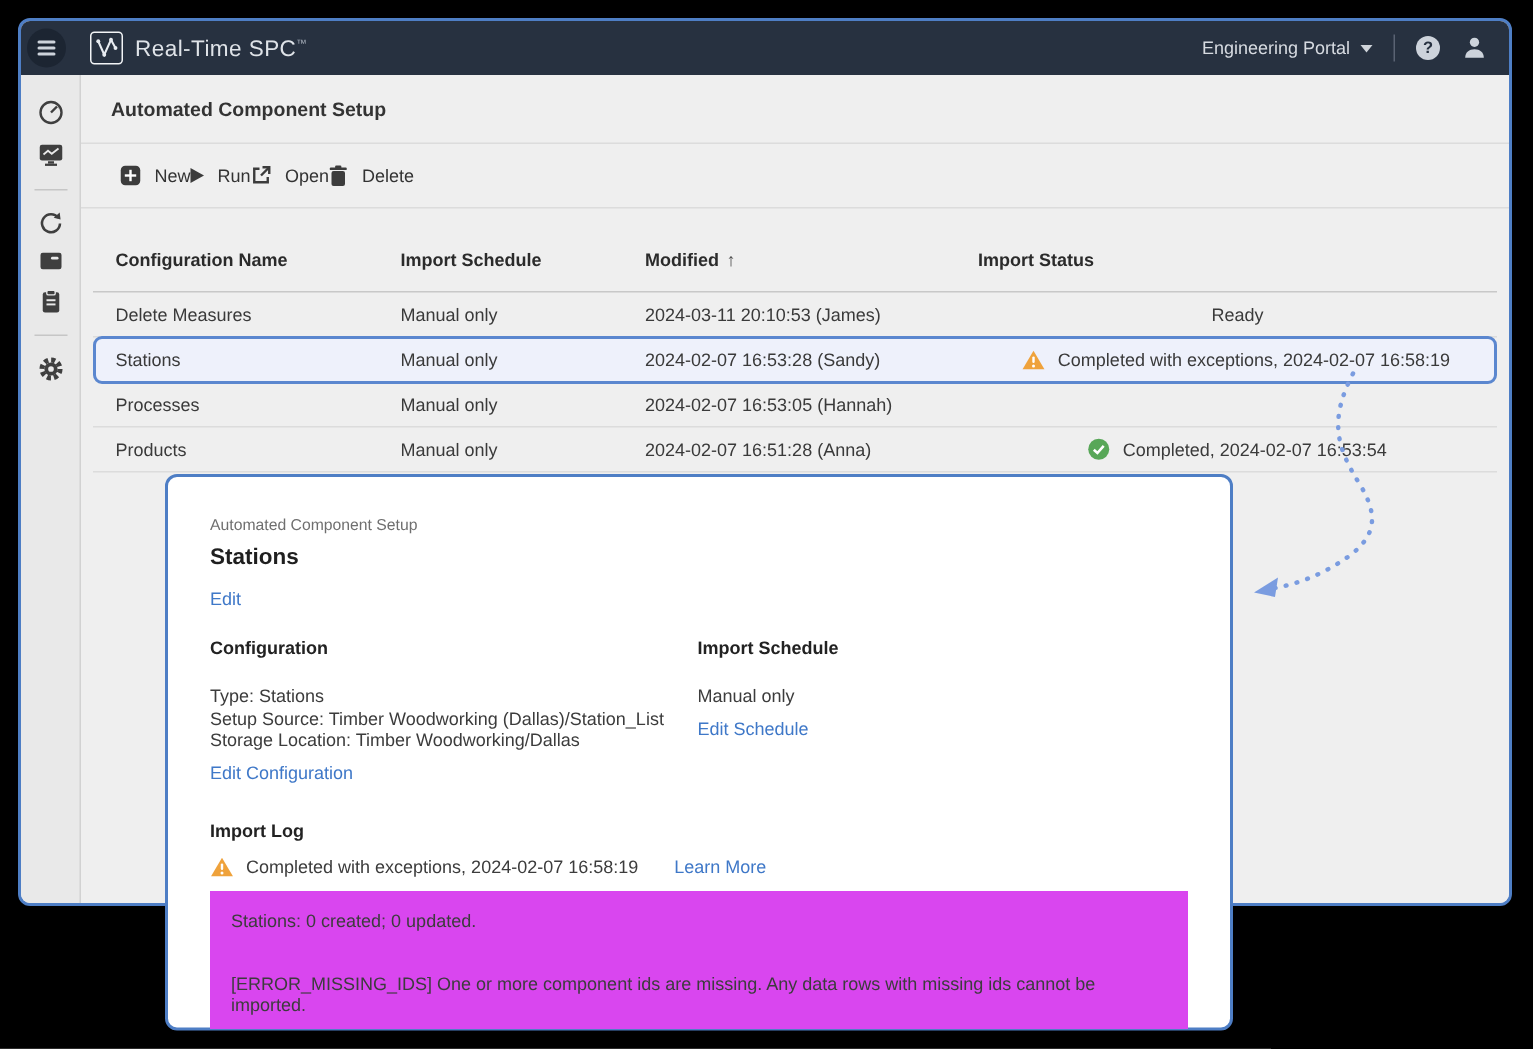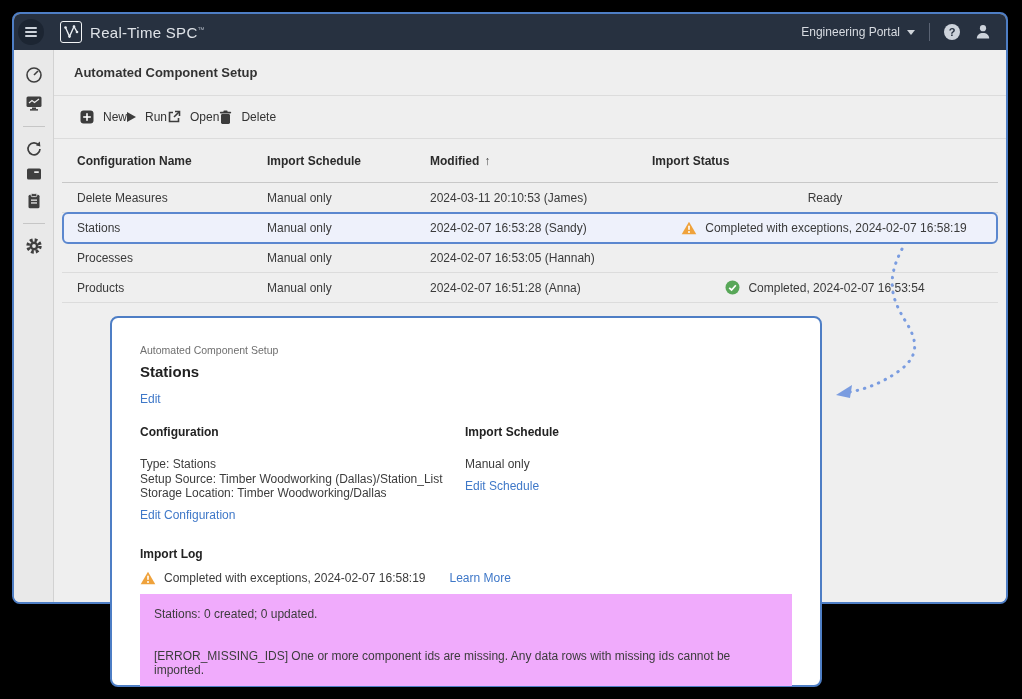--- a/index.html
+++ b/index.html
@@ -37,21 +37,21 @@
 
   .content { position:relative; flex:1; background:#efefef; }
   .pagebar { height:46px; border-bottom:1px solid #dcdcdc; display:flex; align-items:center; padding-left:20px; }
   .page-title { font-size:13px; font-weight:bold; color:#333; }
   .toolbar { height:43px; border-bottom:1px solid #dcdcdc; display:flex; align-items:center; padding-left:26px; }
   .tool-btn { display:flex; align-items:center; gap:9px; font-size:12px; color:#333; cursor:pointer; }
   .play-tri { width:0; height:0; border-top:5.5px solid transparent; border-bottom:5.5px solid transparent;
               border-left:9px solid #3c3c3c; }
 
   
-  .tbl { margin:0 8px; }
+  .tbl { margin:12px 8px; }
   .tbl-head { display:grid; grid-template-columns:190px 163px 222px 1fr; height:44px; align-items:center;
               padding-left:15px; border-bottom:1px solid #c8c8c8; font-size:12px; font-weight:bold; color:#2b2b2b; }
   .tbl-row { display:grid; grid-template-columns:190px 163px 222px 1fr; height:30px; align-items:center;
              padding-left:15px; border-bottom:1px solid #dcdcdc; font-size:12px; color:#3a3a3a; cursor:pointer; }
   .tbl-row.selected { position:relative; z-index:1; height:32px; margin-top:-1px; margin-bottom:-1px;
                       border:2px solid #5b87cf; border-radius:6px; background:#eef1fb; padding-left:13px; }
   .status-cell { display:flex; align-items:center; gap:8px;justify-content:center; }
   .sort-arrow { font-weight:normal; font-size:12px; margin-left:5px; color:#444; }
 
   
@@ -65,21 +65,21 @@
   .link { color:#3f78c8; cursor:pointer; }
   .panel .edit-link { display:inline-block; margin-top:12px; font-size:12px; }
   .cols { display:flex; margin-top:19px; }
   .col-left { width:325px; flex:none; }
   .sec-h { font-weight:bold; color:#222; margin-bottom:18px; }
   .cols .line { line-height:14.5px; }
   .cols .link { display:inline-block; margin-top:7px; }
   .log-h { font-weight:bold; color:#222; margin-top:25px; }
   .log-status { display:flex; align-items:center; gap:8px; margin-top:10px; }
   .log-status .lm { margin-left:16px; }
-  .log-box { width:652px; height:92px; background:#f0abfc; margin-top:9px; padding:13px 14px; color:#3c3c3c; }
+  .log-box { width:652px; height:92px; background:#d946ef; margin-top:9px; padding:13px 14px; color:#3c3c3c; }
   .log-box .l2 { margin-top:28px; }
 
   svg { display:block; }
 </style>
 </head>
 <body>
 
 <div class="stage">
 
   <div class="window">

